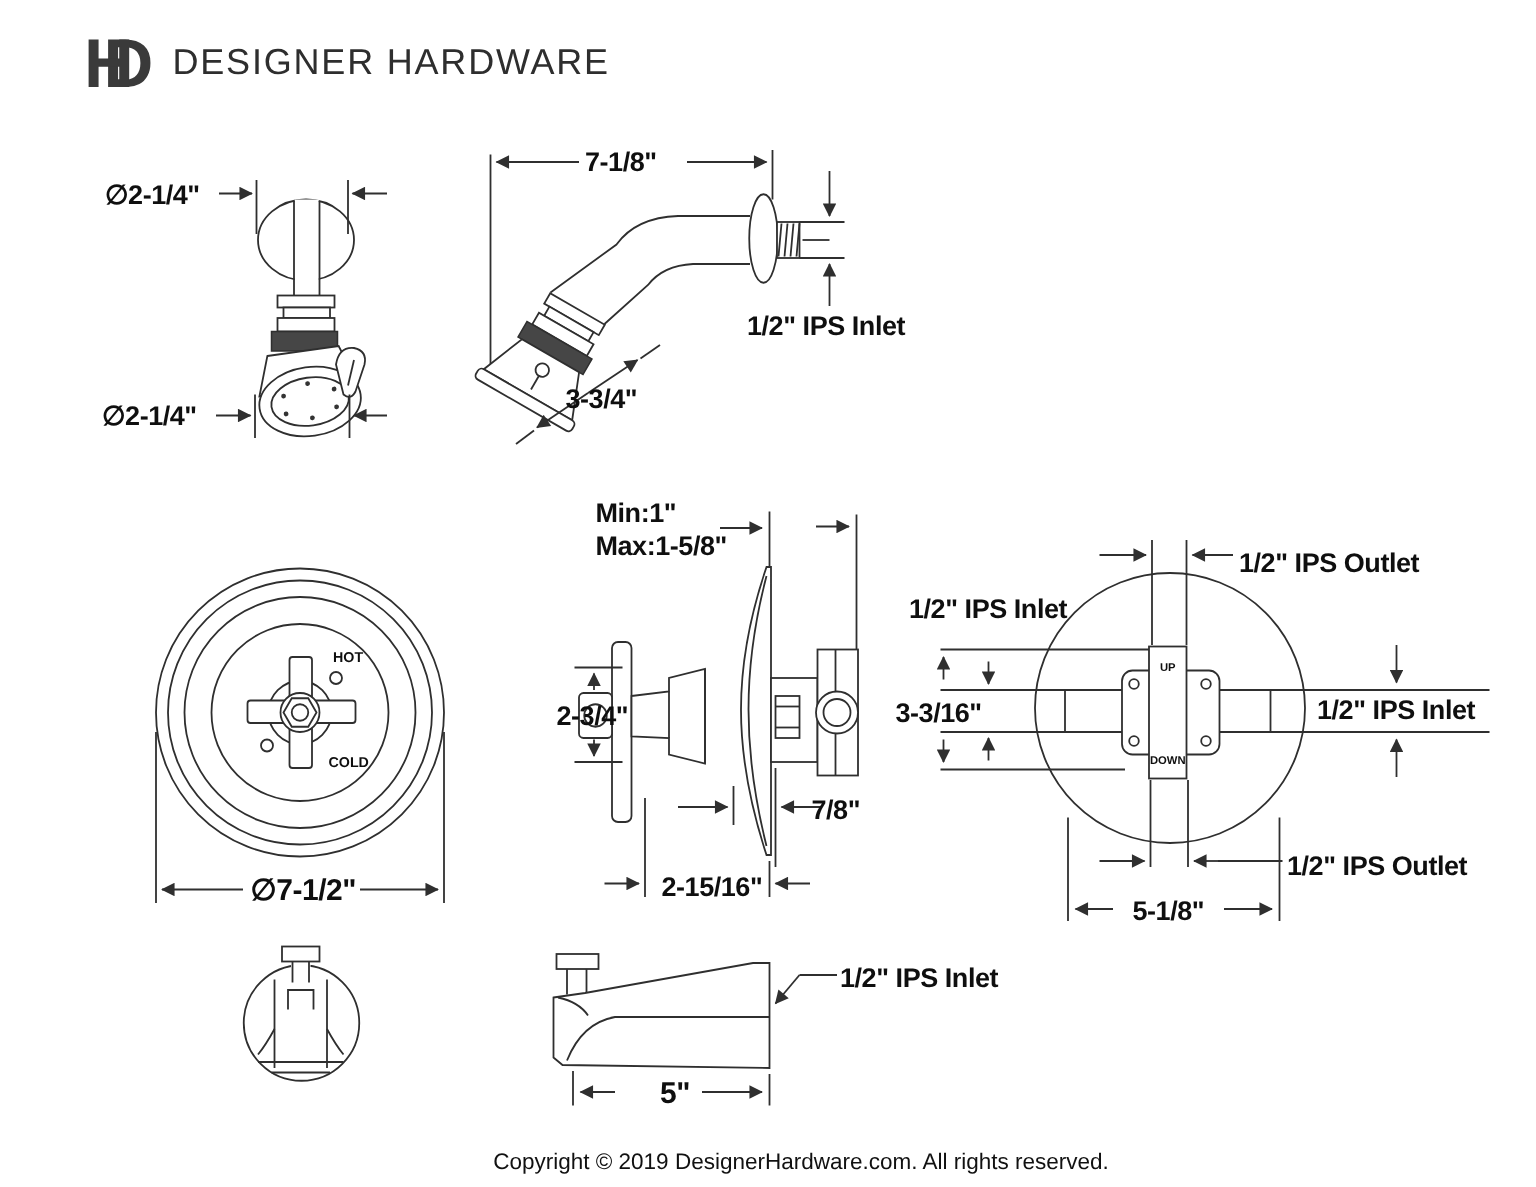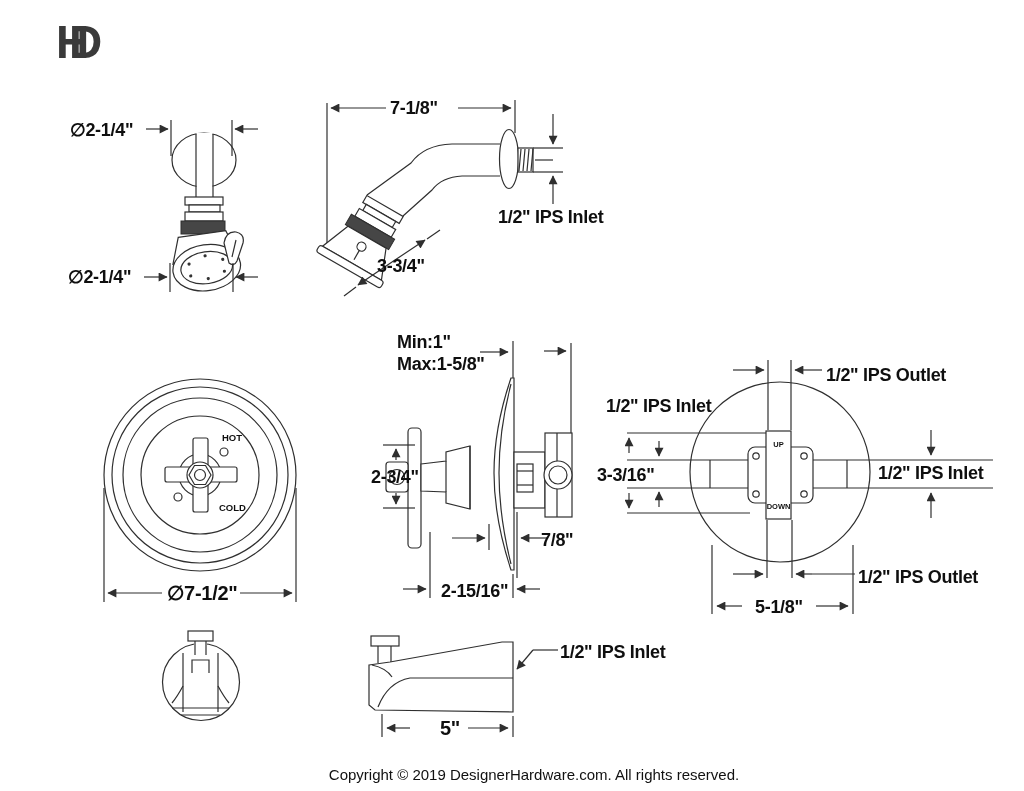--- a/index.html
+++ b/index.html
@@ -23,20 +23,21 @@
 <body>
 
 <div id="page">
 
   <div id="logo">
     <svg width="52" height="50" viewBox="0 0 52 50">
       <text x="13" y="42" font-family="Liberation Serif,serif" font-weight="700" font-size="46" fill="#3a3a3a">D</text>
       <text x="0" y="42" font-family="Liberation Serif,serif" font-weight="700" font-size="46" fill="#3a3a3a">H</text>
     </svg>
   </div>
+  <div id="brand">DESIGNER HARDWARE</div>
 
   <svg width="1024" height="791" viewBox="0 0 1024 791" style="position:absolute;left:0;top:0">
     <defs>
       <marker id="arw" viewBox="0 0 10 10" refX="9.3" refY="5" markerWidth="9.5" markerHeight="7.5" orient="auto">
         <path d="M0,0 L10,5 L0,10 z" fill="#2f2f2f"></path>
       </marker>
     </defs>
 
     <g>
       <ellipse class="ln" cx="204" cy="160" rx="32" ry="27"></ellipse>

